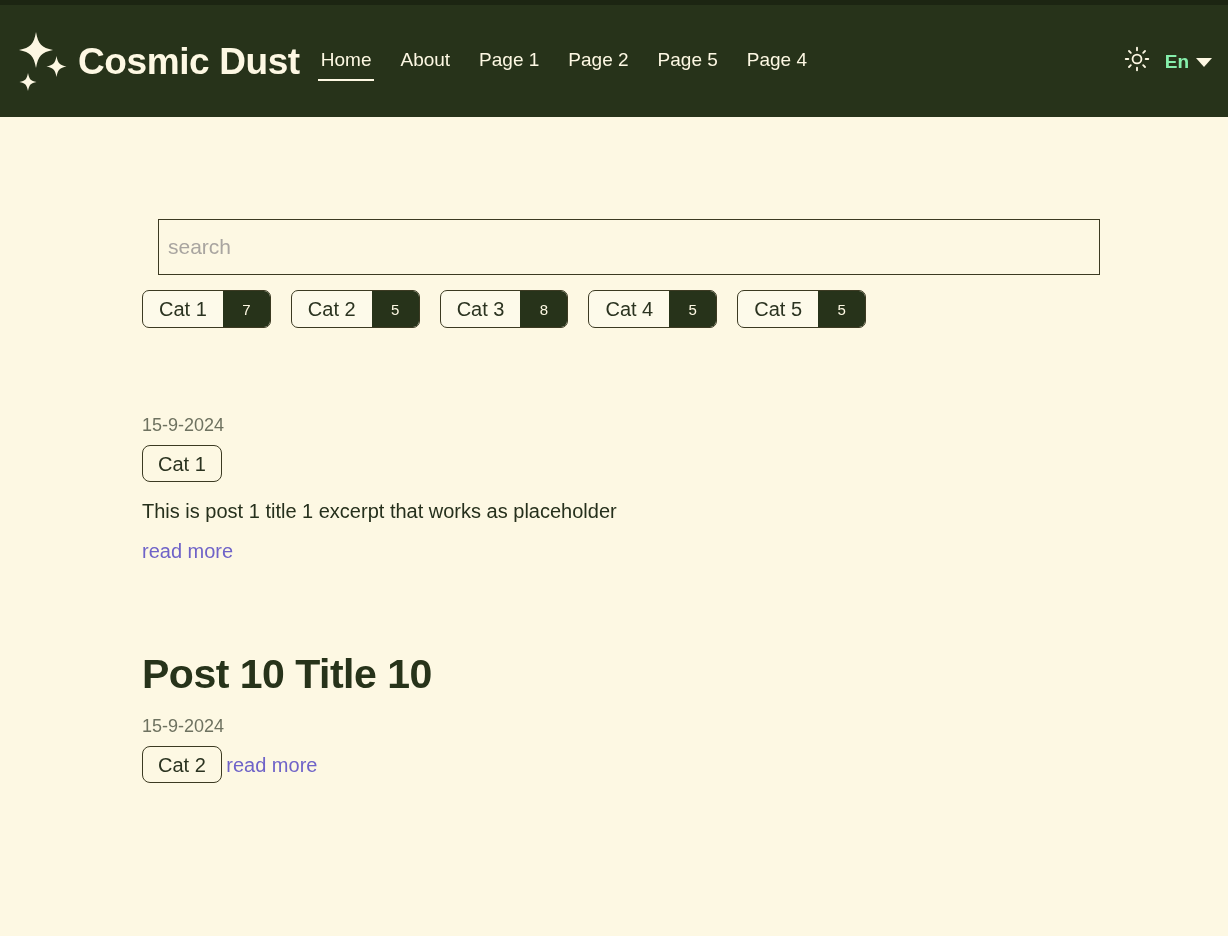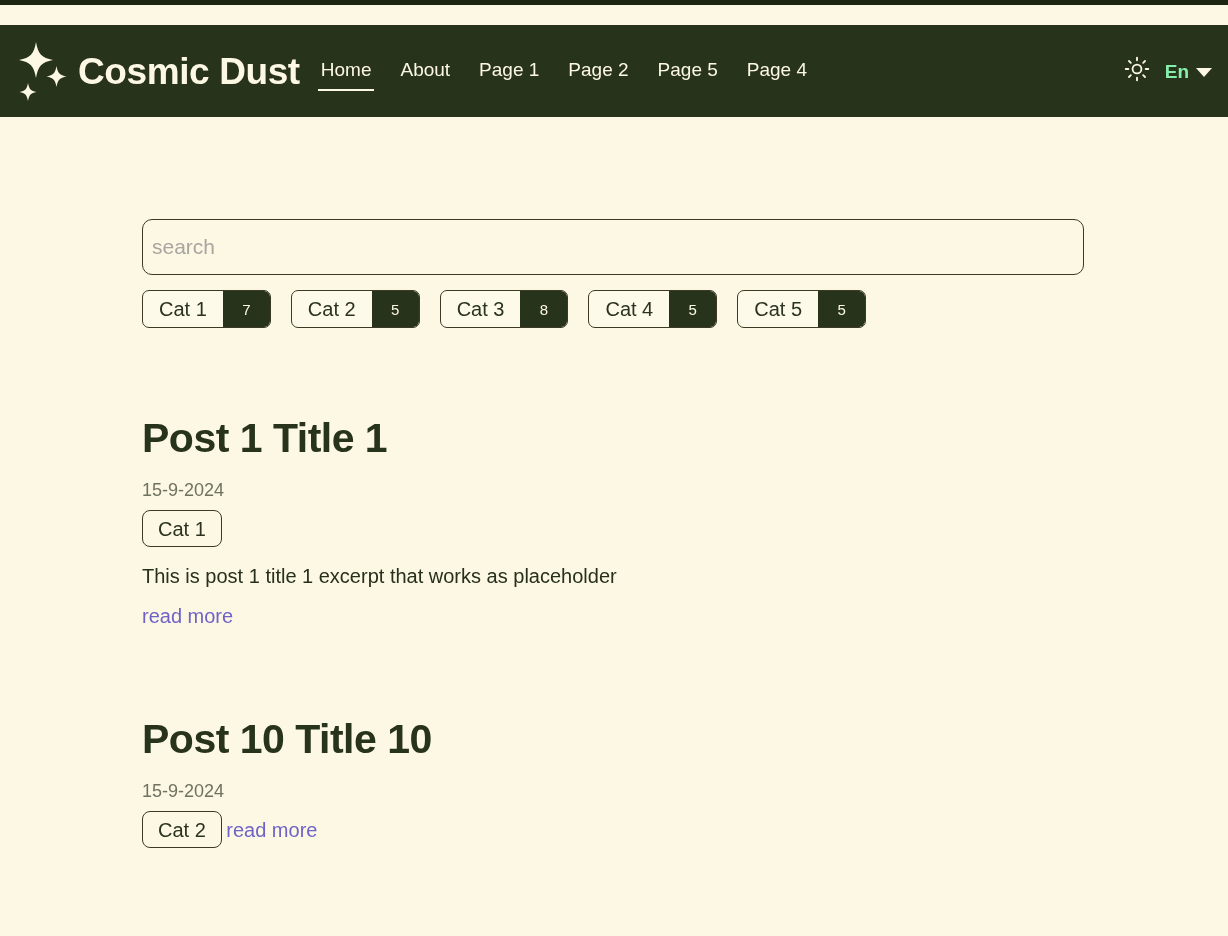--- a/index.html
+++ b/index.html
@@ -18,27 +18,26 @@
 
   
   .top-strip {
     height: 5px;
     background: #1c2512;
     width: 100%;
   }
 
   
   .header {
-    height: 92px;
+    height: 112px;
     background: #27331a;
     display: flex;
     align-items: center;
     padding: 0 0 0 8px;
     position: relative;
-    margin-top: 20px;
   }
 
   .brand {
     display: flex;
     align-items: center;
     gap: 4px;
     flex: 0 0 auto;
   }
 
   .sparkle-icon {
@@ -135,27 +134,28 @@
 
   .search-row {
     padding-top: 102px;
   }
 
   .search-input {
     width: 942px;
     height: 56px;
     background: #fdf8e3;
     border: 1px solid #3c3a22;
-    border-radius: 10px;
+    border-radius: 0;
     font-family: "Liberation Sans", sans-serif;
     font-size: 21px;
     color: #2b3320;
     padding: 0 9px;
     outline: none;
     display: block;
+    margin-left: 16px;
   }
 
   .search-input::placeholder {
     color: #a9a5a0;
     opacity: 1;
   }
 
   
   .cat-chips {
     display: flex;
@@ -336,21 +336,20 @@
     <div class="chip">
       <span class="chip-label">Cat 5</span>
       <span class="chip-count">5</span>
     </div>
 
   </div>
 
   <section class="posts">
 
     <article class="post">
-      <h2 class="post-title">Post 1 Title 1</h2>
       <div class="post-date">15-9-2024</div>
       <div class="post-tag">Cat 1</div>
       <p class="post-excerpt">This is post 1 title 1 excerpt that works as placeholder</p>
       <a class="read-more">read more</a>
     </article>
 
     <article class="post">
       <h2 class="post-title">Post 10 Title 10</h2>
       <div class="post-date">15-9-2024</div>
       <div class="post-tag">Cat 2</div>

